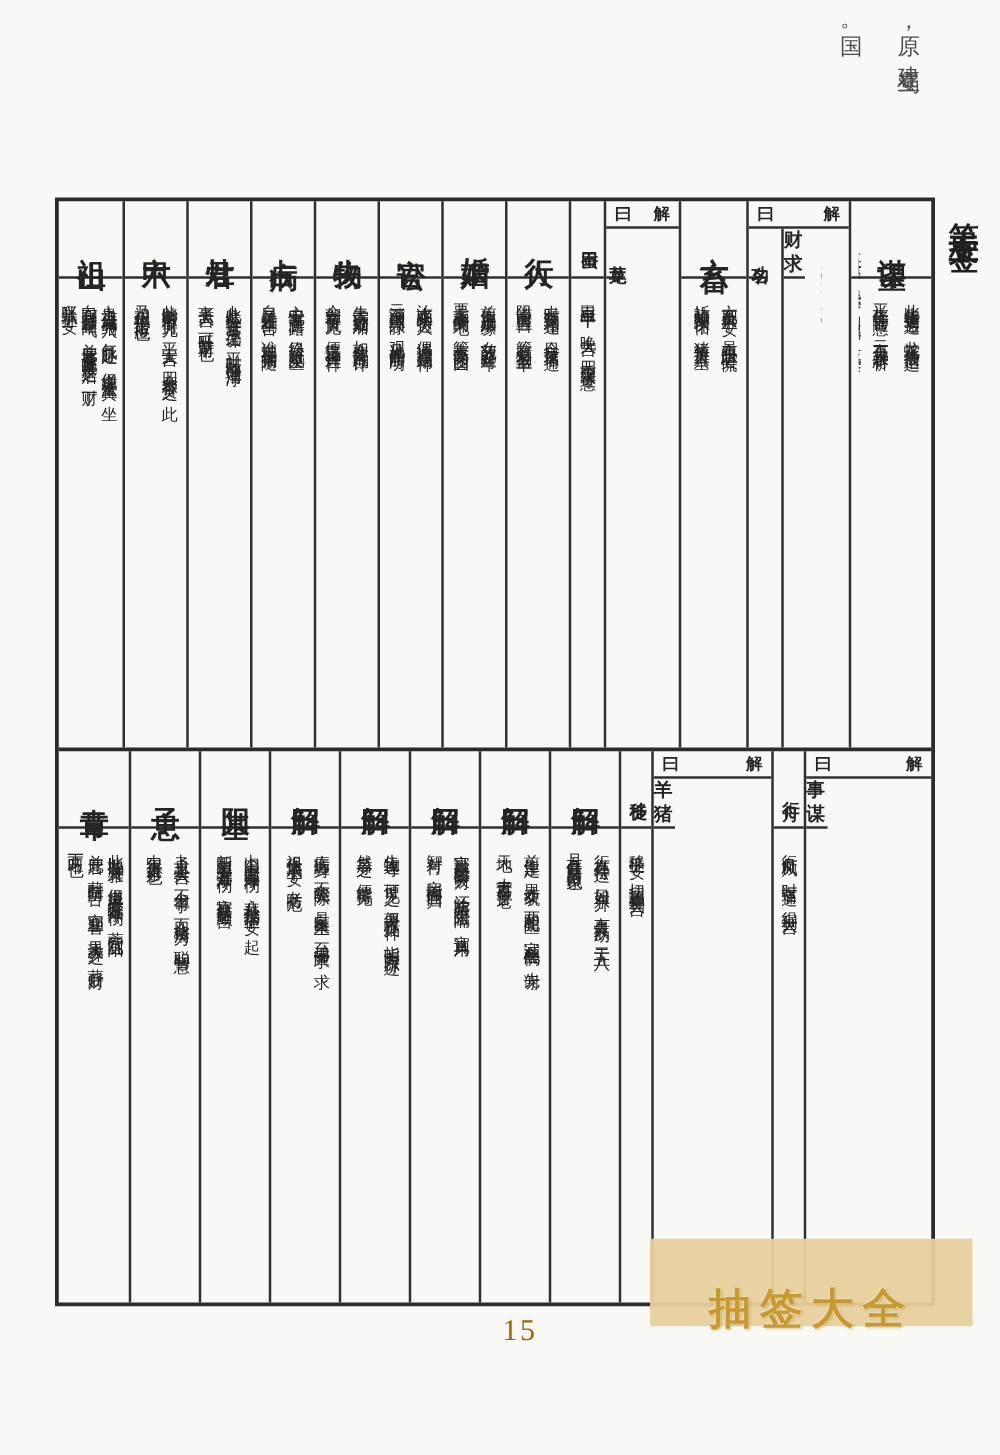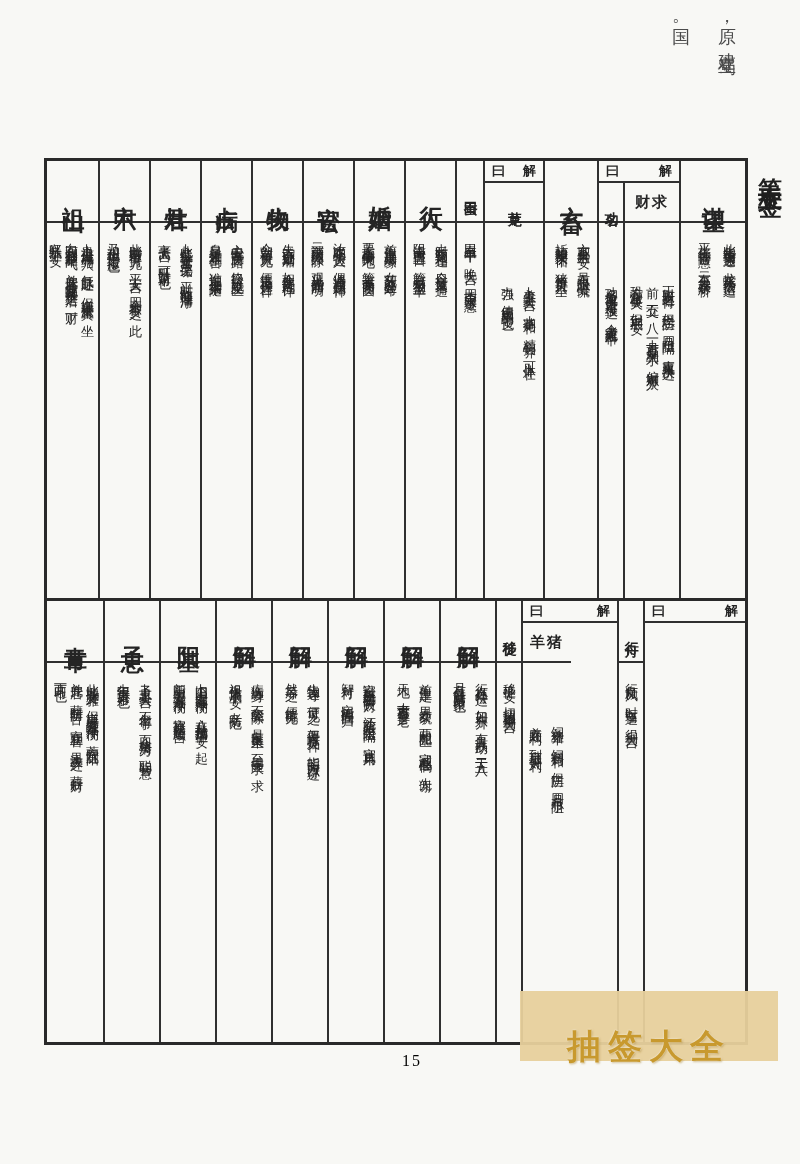--- a/index.html
+++ b/index.html
@@ -25,30 +25,30 @@
   .hlbl{font-size:23px;font-weight:bold;letter-spacing:3px;line-height:1.05;}
   .hlbl-sm{font-size:14px;font-weight:bold;letter-spacing:1px;line-height:1.05;}
   .hlbl-h{font-size:15px;font-weight:bold;letter-spacing:2px;}
   .body{flex:1;padding:10px 3px 6px 3px;box-sizing:border-box;overflow:hidden;}
   .body .ln{line-height:22px;font-size:13px;letter-spacing:2px;}
   .t3 .ln{line-height:16px;}
   .wide .ln{line-height:25px;}
   .strip{height:22px;border-bottom:2px solid #303030;display:flex;justify-content:space-between;
          align-items:center;padding:0 7px;font-size:13px;font-weight:bold;box-sizing:border-box;}
   .grp-body{flex:1;display:flex;}
-  .sc{box-sizing:border-box;display:flex;flex-direction:column;gap:43px;}
+  .sc{box-sizing:border-box;display:flex;flex-direction:row;gap:43px;}
   .sc+.sc{border-left:2px solid #303030;}
   .shd{height:40px;border-bottom:2px solid #303030;display:flex;align-items:center;
        justify-content:center;box-sizing:border-box;}
   
   .wm-band{position:absolute;left:520px;top:991px;width:258px;height:70px;
            background:rgba(231,208,156,0.95);display:flex;align-items:center;justify-content:center;}
   .wm-text{font-size:34px;font-weight:bold;letter-spacing:7px;color:#c8992e;
            text-shadow:0 0 2px rgba(255,255,255,.9),1px 1px 2px rgba(160,120,30,.55);margin-top:41px;}
-  .pageno{position:absolute;left:402px;top:1052px;font-size:16px;color:#000000;letter-spacing:2px;text-align:right;}
+  .pageno{position:absolute;left:402px;top:1052px;font-size:24px;color:#a16207;letter-spacing:2px;text-align:right;}
 </style>
 </head>
 <body>
 
 <div class="sheet">
 
   <div class="prev-note vtext">
     <div>原，建立蜀</div>
     <div>国。</div>
   </div>
@@ -334,20 +334,29 @@
           <div class="ln" style="line-height:18px">行舟顺风　时运亨通　得利大吉</div>
         </div>
       </div>
 
       <div class="grp" style="width:102px">
         <div class="strip">
           <span>曰</span>
           <span>解</span>
         </div>
         <div class="grp-body">
+          <div class="sc" style="width:48px">
+            <div class="shd">
+                <span class="hlbl-h">事谋</span>
+              </div>
+            <div class="body vtext">
+              <div class="ln">谋事定成　但有些口舌无妨　宜立胆智前进</div>
+              <div class="ln">扶助　可得名利双全</div>
+            </div>
+          </div>
         </div>
       </div>
 
     </div>
   </div>
 
   <div class="wm-band">
     <span class="wm-text">抽签大全</span>
   </div>
 

